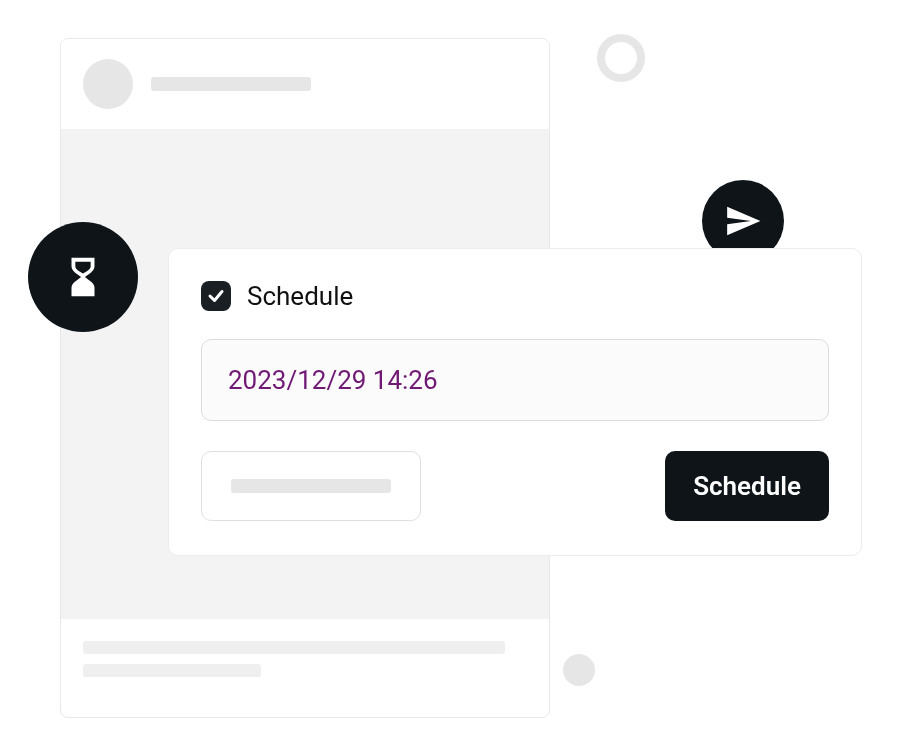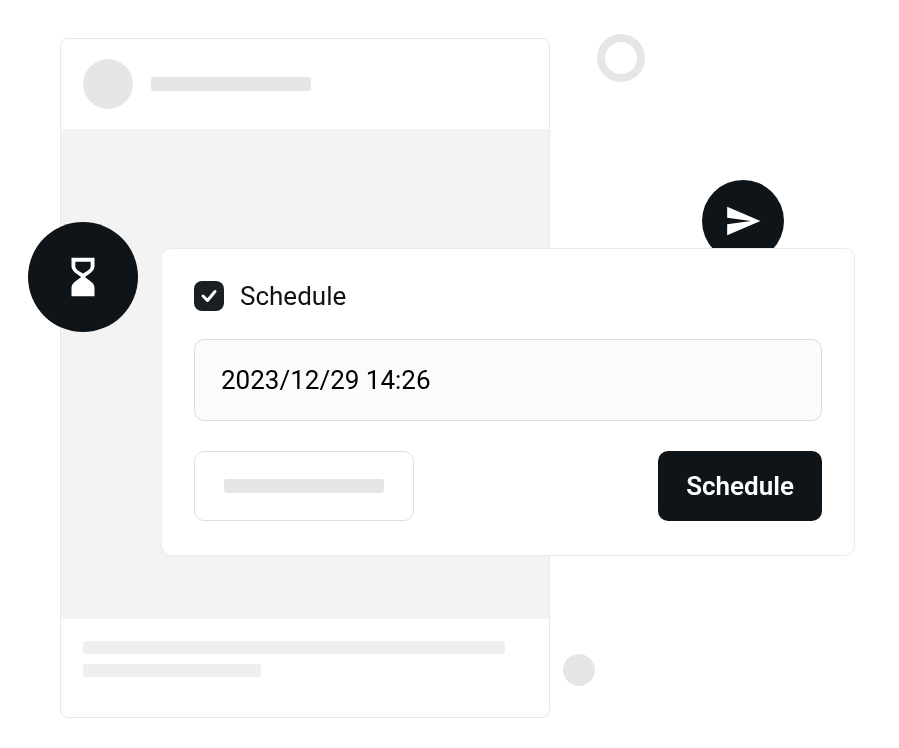--- a/index.html
+++ b/index.html
@@ -97,21 +97,21 @@
     left: 563px;
     top: 654px;
     width: 32px;
     height: 32px;
     border-radius: 50%;
     background: #e6e6e6;
   }
 
   .schedule-modal {
     position: absolute;
-    left: 161px;
+    left: 168px;
     top: 248px;
     width: 694px;
     border: 1px solid #ececec;
     border-radius: 10px;
     background: #fff;
     padding: 32px 32px 34px 32px;
     z-index: 2;
     box-shadow: 0 0 0 rgba(0,0,0,0);
   }
   .schedule-header {
@@ -136,21 +136,21 @@
     font-weight: 400;
   }
   .datetime-input {
     width: 100%;
     height: 82px;
     border: 1px solid #dcdcdc;
     border-radius: 10px;
     background: #fbfbfb;
     padding: 0 26px;
     font-size: 26px;
-    color: #000000;
+    color: #701a75;
     font-family: inherit;
     margin-bottom: 30px;
   }
   .schedule-actions {
     display: flex;
     justify-content: space-between;
     align-items: center;
   }
   .secondary-btn {
     width: 220px;

